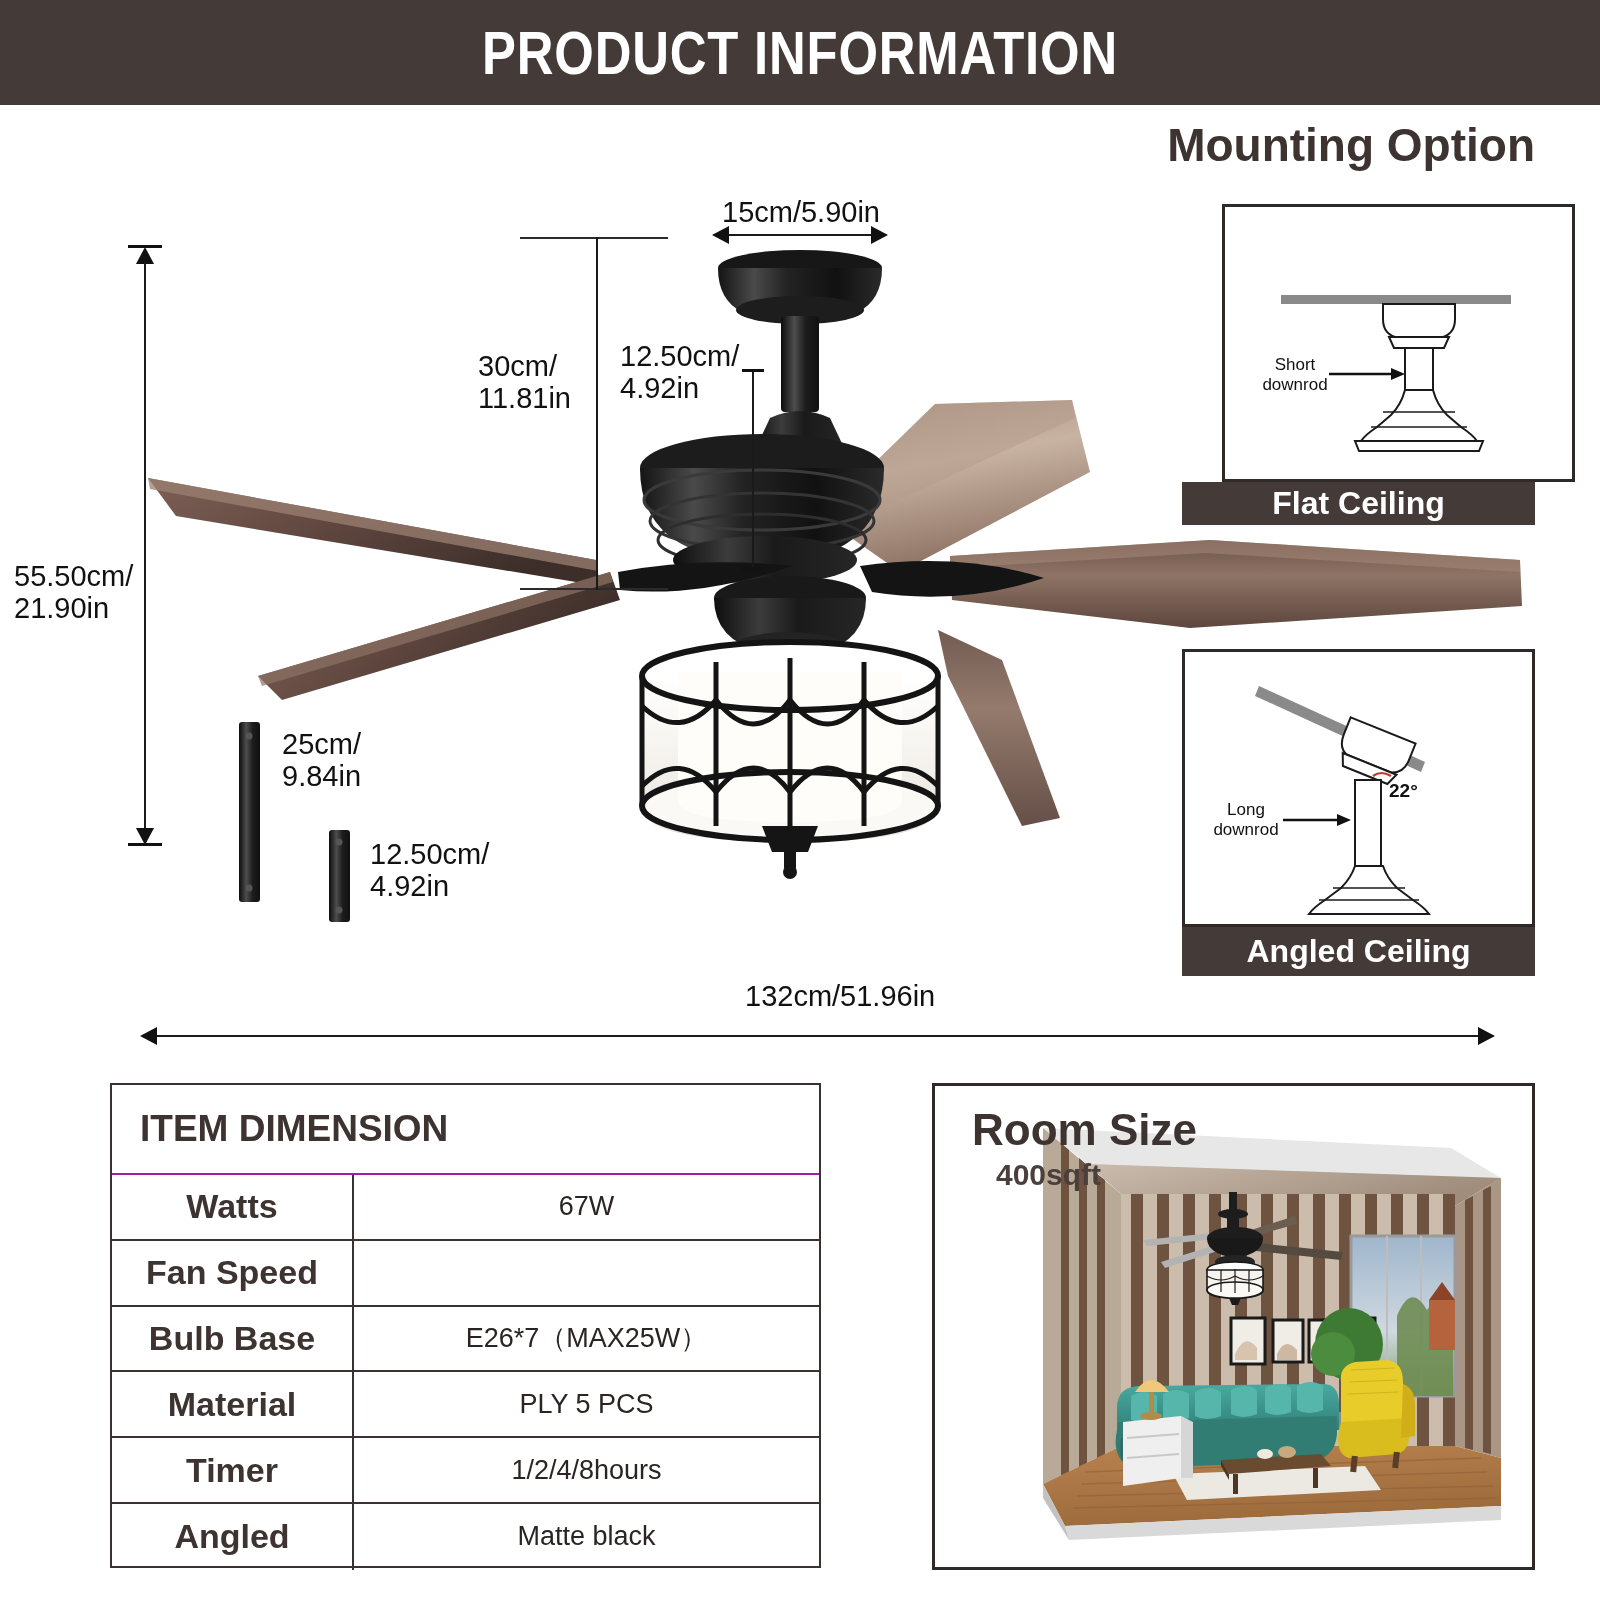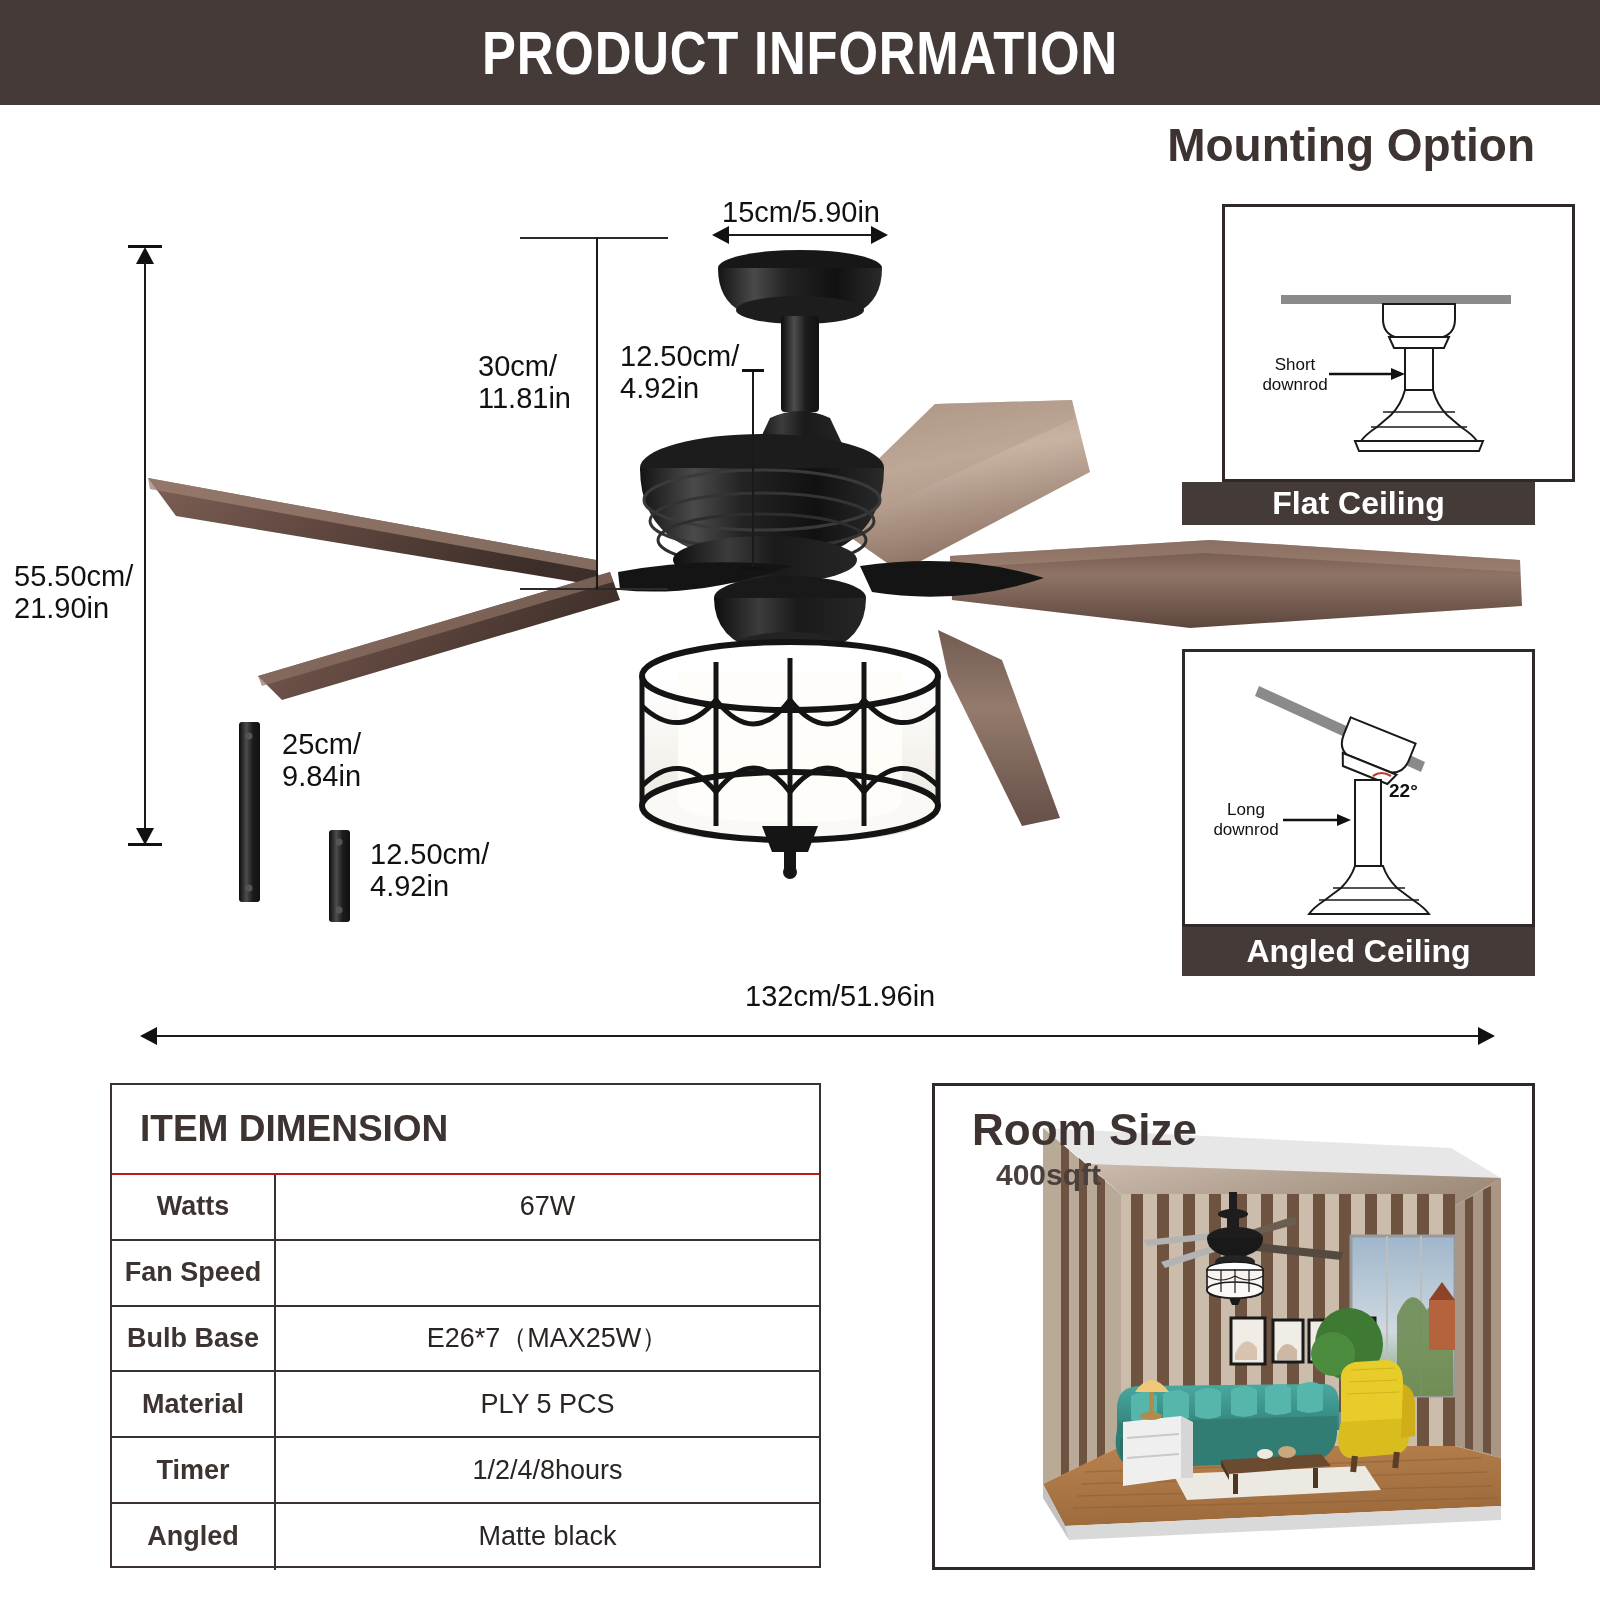--- a/index.html
+++ b/index.html
@@ -30,25 +30,25 @@
   .mount-box{position:absolute;border:3px solid #2f2a28;background:#fff;box-sizing:border-box;}
   .mount-band{position:absolute;background:#443a38;display:flex;align-items:center;justify-content:center;
       color:#fff;font-size:32px;font-weight:bold;}
   .mount-note{position:absolute;font-size:17px;line-height:1.15;color:#111;text-align:center;white-space:pre;}
   .ang-deg{position:absolute;font-size:19px;font-weight:bold;color:#111;}
 
   
   .spec-table{position:absolute;left:110px;top:1083px;width:711px;height:485px;
       border:2px solid #3a3230;box-sizing:border-box;background:#fff;}
   .spec-head{height:90px;display:flex;align-items:center;padding-left:28px;
-      font-size:37px;font-weight:bold;color:#3d3330;border-bottom:2px solid #b91c1c;box-sizing:border-box;}
+      font-size:37px;font-weight:bold;color:#3d3330;border-bottom:2px solid #a21caf;box-sizing:border-box;}
   .spec-row{display:flex;height:65.8px;border-bottom:2px solid #3a3230;box-sizing:border-box;}
   .spec-row:last-child{border-bottom:none;}
-  .spec-k{width:164px;border-right:2px solid #3a3230;box-sizing:border-box;
-      display:flex;align-items:center;justify-content:center;font-size:27px;font-weight:bold;color:#3d3330;}
+  .spec-k{width:242px;border-right:2px solid #3a3230;box-sizing:border-box;
+      display:flex;align-items:center;justify-content:center;font-size:34px;font-weight:bold;color:#3d3330;}
   .spec-v{flex:1;display:flex;align-items:center;justify-content:center;font-size:27px;color:#2a2422;}
 
   
   .room-box{position:absolute;left:932px;top:1083px;width:603px;height:487px;
       border:3px solid #2f2a28;background:#fff;box-sizing:border-box;overflow:hidden;}
   .room-title{position:absolute;left:972px;top:1105px;font-size:44px;font-weight:bold;color:#3d3330;}
   .room-sub{position:absolute;left:996px;top:1158px;font-size:30px;font-weight:bold;color:#4a3f3c;}
 </style>
 </head>
 <body>

